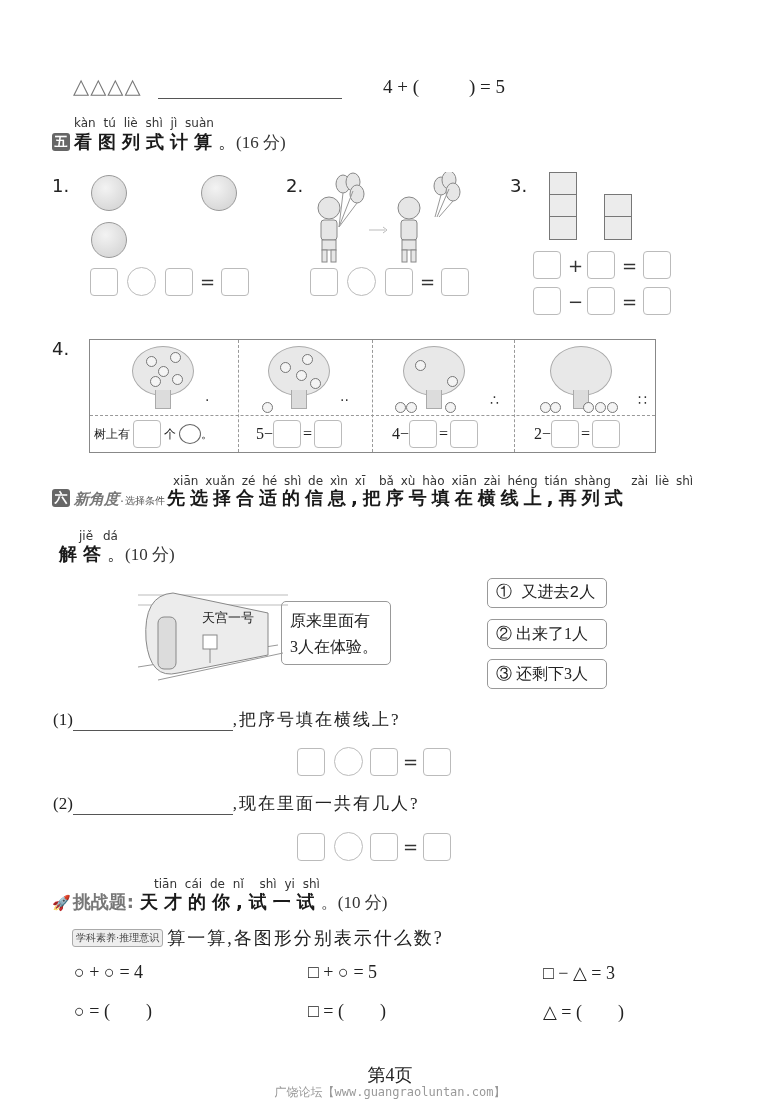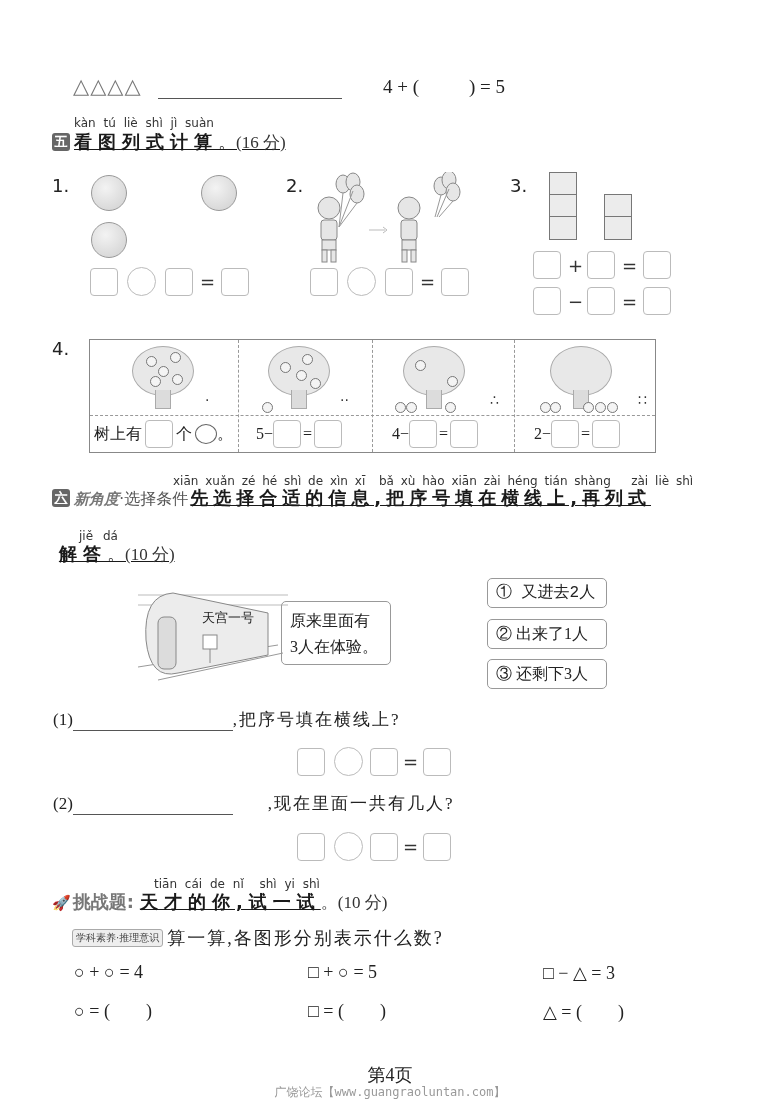--- a/index.html
+++ b/index.html
@@ -1,21 +1,21 @@
 <!DOCTYPE html>
 <html><head>
 <meta charset="utf-8">
 <style>
   html,body{margin:0;padding:0;background:#fff;}
   body{width:780px;height:1103px;position:relative;overflow:hidden;font-family:"DejaVu Serif","Liberation Serif",serif;color:#222;}
   .abs{position:absolute;}
   .sans{font-family:"DejaVu Sans","Liberation Sans",sans-serif;}
   .serif{font-family:"Liberation Serif","DejaVu Serif",serif;}
   .pinyin{font-family:"DejaVu Sans","Liberation Sans",sans-serif;font-size:12px;color:#333;white-space:nowrap;}
-  .title{font-family:"DejaVu Sans","Liberation Sans",sans-serif;font-size:18px;font-weight:bold;letter-spacing:6px;white-space:nowrap;color:#1a1a1a;text-decoration:underline;}
+  .title{font-family:"DejaVu Sans","Liberation Sans",sans-serif;font-size:18px;font-weight:bold;letter-spacing:6px;white-space:nowrap;color:#1a1a1a;}
   .score{font-family:"Liberation Serif","DejaVu Serif",serif;font-weight:normal;letter-spacing:0;font-size:17px;color:#333;}
   .secbadge{display:inline-block;width:18px;height:18px;background:#666;color:#fff;font-size:13px;text-align:center;line-height:18px;border-radius:3px;font-weight:bold;vertical-align:2px;margin-right:4px;letter-spacing:0;}
   .box{display:inline-block;width:28px;height:28px;border:1.5px solid #bbb;border-radius:4px;vertical-align:middle;box-sizing:border-box;background:#fff;}
   .circ{display:inline-block;width:29px;height:29px;border:1.5px solid #bbb;border-radius:50%;vertical-align:middle;box-sizing:border-box;background:#fff;}
   .op{display:inline-block;font-family:"DejaVu Sans","Liberation Sans",sans-serif;font-size:18px;color:#333;vertical-align:middle;margin:0 6px;}
   .eqrow{white-space:nowrap;}
   .eqrow .box,.eqrow .circ{margin-right:9px;}
   .num{font-family:"DejaVu Sans","Liberation Sans",sans-serif;font-size:18px;color:#222;}
   .ball{width:34px;height:34px;border-radius:50%;background:radial-gradient(circle at 40% 35%,#f3f3f3,#cfcfcf);border:1px solid #999;position:absolute;}
   .ball::after{content:"";position:absolute;left:-3px;bottom:-6px;width:40px;height:6px;border-radius:50%;background:#e3e3e3;z-index:-1;}
@@ -154,39 +154,39 @@
       <div class="crown"></div>
       <div class="trunk"></div>
     </div>
   <div class="apple" style="left:450px;top:62px;"></div>
     <div class="apple" style="left:460px;top:62px;"></div>
     <div class="apple" style="left:493px;top:62px;"></div>
     <div class="apple" style="left:505px;top:62px;"></div>
     <div class="apple" style="left:517px;top:62px;"></div>
   <div class="dots" style="left:548px;top:52px;">∷</div>
 
-  <div class="abs serif" style="left:4px;top:80px;font-size:16px;white-space:nowrap;font-family:Liberation Serif, serif;">
+  <div class="abs serif" style="left:4px;top:80px;font-size:12px;white-space:nowrap;font-family:Liberation Serif, serif;">
     <span style="vertical-align:middle;">树上有</span><span class="box" style="margin:0 3px;"></span><span style="vertical-align:middle;">个</span><span style="display:inline-block;width:20px;height:18px;border:1px solid #666;border-radius:50%;vertical-align:middle;margin-left:3px;"></span><span style="vertical-align:middle;">。</span>
   </div>
   <div class="abs serif" style="left:166px;top:80px;font-size:16px;white-space:nowrap;">
     <span style="vertical-align:middle;">5−</span><span class="box"></span><span style="vertical-align:middle;margin:0 2px;">=</span><span class="box"></span>
   </div>
   <div class="abs serif" style="left:302px;top:80px;font-size:16px;white-space:nowrap;">
     <span style="vertical-align:middle;">4−</span><span class="box"></span><span style="vertical-align:middle;margin:0 2px;">=</span><span class="box"></span>
   </div>
   <div class="abs serif" style="left:444px;top:80px;font-size:16px;white-space:nowrap;">
     <span style="vertical-align:middle;">2−</span><span class="box"></span><span style="vertical-align:middle;margin:0 2px;">=</span><span class="box"></span>
   </div>
 </div>
 
 <div class="abs pinyin" style="left:173px;top:474px;word-spacing:3px;">
   <span>xiān</span> <span>xuǎn</span> <span>zé</span> <span>hé</span> <span>shì</span> <span>de</span> <span>xìn</span> <span>xī</span> &nbsp;<span>bǎ</span> <span>xù</span> <span>hào</span> <span>xiān</span> <span>zài</span> <span>héng</span> <span>tián</span> <span>shàng</span> &nbsp;&nbsp;<span>zài</span> <span>liè</span> <span>shì</span>
 </div>
 <div class="abs" style="left:52px;top:486px;white-space:nowrap;">
-  <span class="secbadge title" style="letter-spacing:0;font-size:13px;">六</span><span style="font-family:'DejaVu Sans',sans-serif;font-style:italic;font-weight:bold;color:#777;font-size:15px;">新角度</span><span style="font-family:Liberation Serif, serif;font-size:16px;color:#555;">·选择条件</span><span class="title" style="font-size:18px;letter-spacing:5px;margin-left:2px;margin-top:29px;">先选择合适的信息,把序号填在横线上,再列式</span>
+  <span class="secbadge title" style="letter-spacing:0;font-size:13px;">六</span><span style="font-family:'DejaVu Sans',sans-serif;font-style:italic;font-weight:bold;color:#777;font-size:15px;">新角度</span><span style="font-family:Liberation Mono, monospace;font-size:10px;color:#555;">·选择条件</span><span class="title" style="font-size:18px;letter-spacing:5px;margin-left:2px;margin-top:29px;">先选择合适的信息,把序号填在横线上,再列式</span>
 </div>
 <div class="abs pinyin" style="left:79px;top:529px;word-spacing:6px;">
   <span>jiě</span> <span>dá</span>
 </div>
 <div class="abs title" style="left:59px;top:542px;">
   <span>解答</span><span style="font-weight:normal;letter-spacing:0;">。</span><span class="score">(10 分)</span>
 </div>
 
 <div class="abs" style="left:138px;top:585px;width:150px;height:100px;">
   <svg width="150" height="100" viewBox="0 0 150 100">
@@ -210,21 +210,21 @@
 <div class="optbox serif" style="top:619px;">② 出来了1人</div>
 <div class="optbox serif" style="top:659px;">③ 还剩下3人</div>
 
 <div class="abs serif" style="left:53px;top:708px;font-size:17px;white-space:nowrap;">
   <span>(1)</span><span class="blank-line" style="width:160px;height:18px;"></span><span style="letter-spacing:2px;">,把序号填在横线上?</span>
 </div>
 <div class="abs eqrow" style="left:297px;top:747px;">
   <span class="box"></span><span class="circ" style="margin-right:7px;"></span><span class="box"></span><span class="op" style="margin:0 5px 0 -4px;">=</span><span class="box"></span>
 </div>
 <div class="abs serif" style="left:53px;top:792px;font-size:17px;white-space:nowrap;">
-  <span>(2)</span><span class="blank-line" style="width:160px;height:18px;"></span><span style="letter-spacing:2px;margin-left:35px;">,现在里面一共有几人?</span>
+  <span>(2)</span><span class="blank-line" style="width:160px;height:18px;"></span><span style="letter-spacing:2px;">,现在里面一共有几人?</span>
 </div>
 <div class="abs eqrow" style="left:297px;top:832px;">
   <span class="box"></span><span class="circ" style="margin-right:7px;"></span><span class="box"></span><span class="op" style="margin:0 5px 0 -4px;">=</span><span class="box"></span>
 </div>
 
 <div class="abs pinyin" style="left:154px;top:877px;word-spacing:4px;">
   <span>tiān</span> <span>cái</span> <span>de</span> <span>nǐ</span> &nbsp;<span>shì</span> <span>yi</span> <span>shì</span>
 </div>
 <div class="abs" style="left:52px;top:890px;white-space:nowrap;text-align:center;">
   <span style="font-size:15px;color:#888;font-family:'DejaVu Sans',sans-serif;">🚀</span><span style="font-family:'DejaVu Sans',sans-serif;font-weight:bold;font-size:18px;color:#777;margin-left:2px;">挑战题:</span><span class="title" style="margin-left:6px;">天才的你,试一试</span><span style="font-size:17px;">。</span><span class="score">(10 分)</span>

